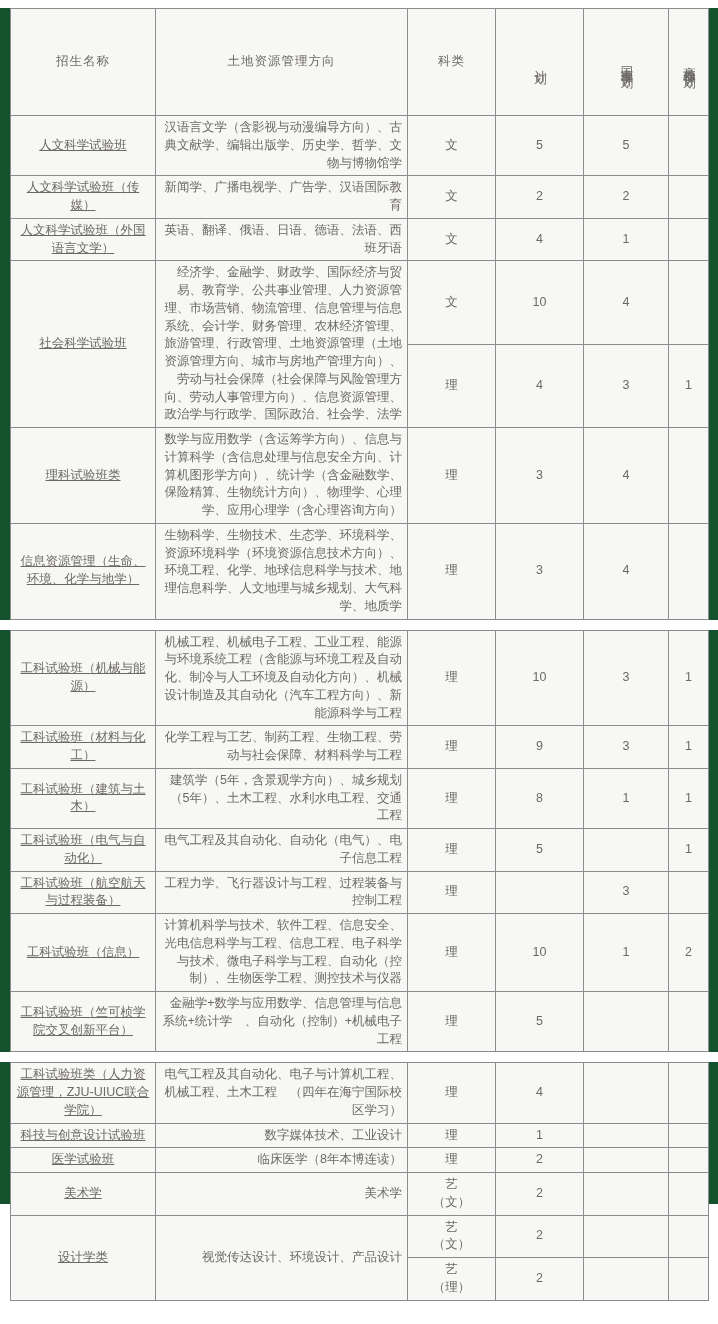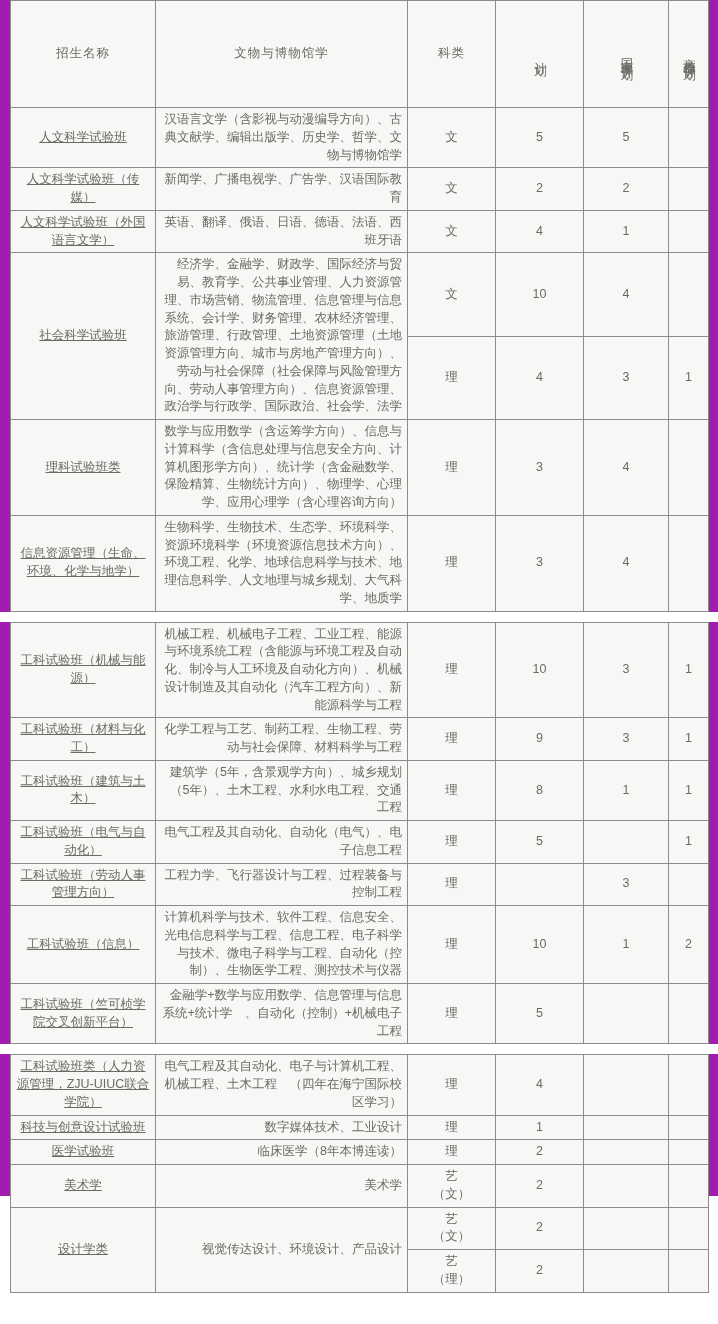--- a/index.html
+++ b/index.html
@@ -11,21 +11,22 @@
     width: 718px;
     height: 1324px;
     font-family: "Liberation Sans", "DejaVu Sans", sans-serif;
     color: #6f6f6f;
     overflow: hidden;
   }
   .page {
     position: relative;
     width: 718px;
     height: 1196px;
-    background: #a21caf;
+    background: #14532d;
+    margin-top: 8px;
   }
   .tbl-block {
     margin: 0 10px;
     background: #f7f7f6;
   }
   table.plan {
     border-collapse: collapse;
     width: 698px;
     table-layout: fixed;
     background: #f7f7f6;
@@ -98,21 +99,21 @@
         <col class="c-name">
           <col class="c-major">
           <col class="c-kelei">
         <col class="c-jihua">
           <col class="c-guojia">
           <col class="c-gaoxiao">
       </colgroup>
       <thead>
         <tr>
           <td>招生名称</td>
-          <td>文物与博物馆学</td>
+          <td>土地资源管理方向</td>
           <td>科类</td>
           <td class="hdr-vert"><span class="vwrap">计划</span></td>
           <td class="hdr-vert"><span class="vwrap">国家专项计划</span></td>
           <td class="hdr-vert"><span class="vwrap">高校专项计划</span></td>
         </tr>
       </thead>
       <tbody>
         <tr>
           <td class="c-name-cell">人文科学试验班</td>
           <td class="c-major-cell">汉语言文学（含影视与动漫编导方向）、古典文献学、编辑出版学、历史学、哲学、文物与博物馆学</td>
@@ -210,21 +211,21 @@
         </tr>
         <tr>
           <td class="c-name-cell">工科试验班（电气与自动化）</td>
           <td class="c-major-cell">电气工程及其自动化、自动化（电气）、电子信息工程</td>
           <td class="center">理</td>
           <td class="center">5</td>
           <td class="center"></td>
           <td class="center">1</td>
         </tr>
         <tr>
-          <td class="c-name-cell">工科试验班（劳动人事管理方向）</td>
+          <td class="c-name-cell">工科试验班（航空航天与过程装备）</td>
           <td class="c-major-cell">工程力学、飞行器设计与工程、过程装备与控制工程</td>
           <td class="center">理</td>
           <td class="center"></td>
           <td class="center">3</td>
           <td class="center"></td>
         </tr>
         <tr>
           <td class="c-name-cell">工科试验班（信息）</td>
           <td class="c-major-cell">计算机科学与技术、软件工程、信息安全、光电信息科学与工程、信息工程、电子科学与技术、微电子科学与工程、自动化（控制）、生物医学工程、测控技术与仪器</td>
           <td class="center">理</td>

